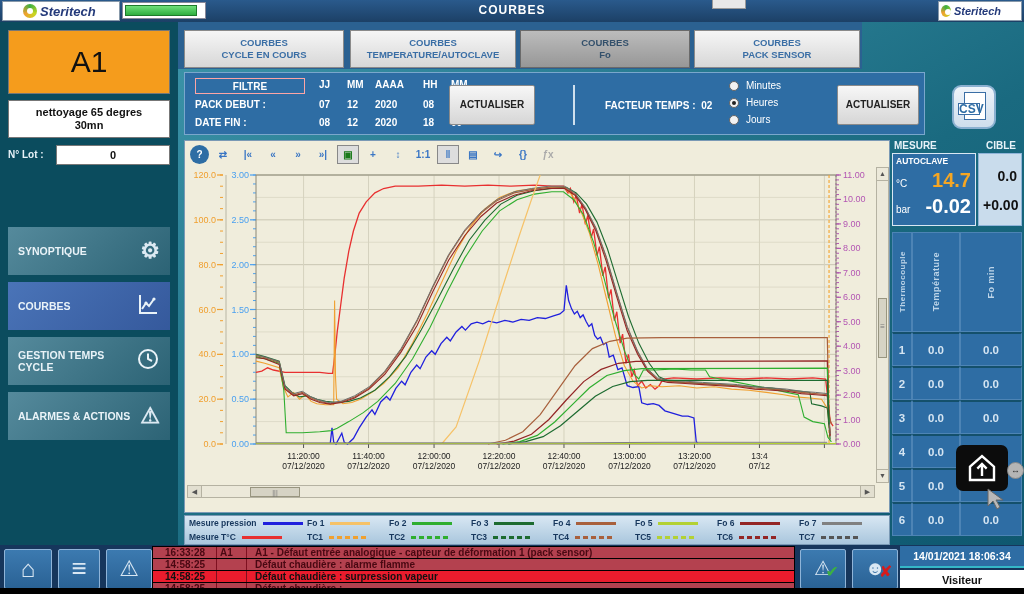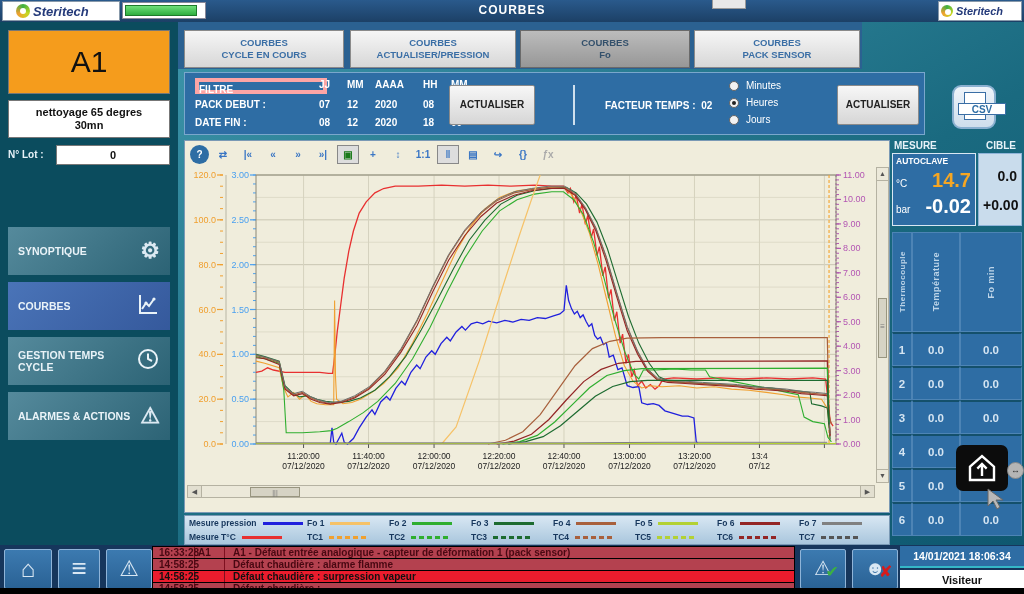--- a/index.html
+++ b/index.html
@@ -5,21 +5,21 @@
   * { margin:0; padding:0; box-sizing:border-box; }
   html,body { width:1024px; height:594px; overflow:hidden;
     font-family:"Liberation Sans", sans-serif; background:#0b4c5e; }
 
   
   .topbar { position:absolute; left:0; top:0; width:1024px; height:22px;
     background:linear-gradient(#2a5a8c,#1c4066); }
   .title { position:absolute; left:0; top:3px; width:1024px; text-align:center;
     color:#fff; font-size:12px; font-weight:bold; letter-spacing:1px; }
   .logobox { position:absolute; top:1px; height:20px; background:#fff;
-    border:1px solid #8899aa; display:flex; align-items:center; padding:0 13px; gap:3px; }
+    border:1px solid #8899aa; display:flex; align-items:center; padding:0 20px; gap:3px; }
   .logoswirl { width:14px; height:14px; border-radius:50%;
     background:conic-gradient(#3cb043,#c8d821,#f0a030,#3cb043); position:relative; }
   .logoswirl::after{ content:""; position:absolute; left:4px; top:4px; width:6px; height:6px;
     border-radius:50%; background:#fff; }
   .logotext { color:#243a7a; font-weight:bold; font-size:13px; font-style:italic; }
   .progress-box { position:absolute; left:122px; top:2px; width:84px; height:17px;
     background:#fff; border:1px solid #889; padding:2px; }
   .progress-fill { width:92%; height:100%; background:linear-gradient(#6fe07a,#2fae3f); border:1px solid #1d7a2a; }
   .mini-popup { position:absolute; left:712px; top:0; width:34px; height:9px;
     background:#e8e8e8; border:1px solid #999; border-top:none; }
@@ -49,37 +49,37 @@
   .tabstrip { position:absolute; left:0; top:0; width:684px; height:47px; background:#2b6191; }
   .tab { position:absolute; top:8px; height:38px; background:linear-gradient(#f6f6f6,#d7d7d7);
     border:1px solid #8a8a8a; display:flex; flex-direction:column; align-items:center;
     justify-content:center; font-size:9.5px; font-weight:bold; color:#3a6ea5;
     line-height:12px; cursor:pointer; text-align:center; }
   .tab.selected { background:linear-gradient(#bcbcbc,#979797); color:#33506b; border-color:#6a6a6a; }
 
   
   .filterbar { position:absolute; left:6px; top:50px; width:741px; height:63px;
     background:#2e6da4; border:1px solid #7aa7cc; color:#fff; font-size:10px; }
-  .filtre-title { position:absolute; left:10px; top:5px; width:132px; height:16px;
-    border:4px solid #fca5a5; font-weight:bold; line-height:15px; }
+  .filtre-title { position:absolute; left:10px; top:5px; width:110px; height:16px;
+    border:1px solid #fca5a5; text-align:center; font-weight:bold; line-height:15px; }
   .fcol { position:absolute; font-weight:bold; }
   .factualiser { position:absolute; width:86px; height:40px; background:linear-gradient(#f7f7f7,#d6d6d6);
     border:1px solid #8a8a8a; border-radius:2px; color:#222; font-weight:bold; font-size:10px;
     text-align:center; line-height:38px; cursor:pointer; }
   .fsep { position:absolute; left:388px; top:12px; width:2px; height:40px; background:#cfe0ee; }
   .radio { position:absolute; left:544px; display:flex; align-items:center; gap:7px; cursor:pointer; }
   .radio .dot { width:10px; height:10px; border-radius:50%; background:#f2f2f2; border:1px solid #666; position:relative; }
   .radio.sel .dot::after { content:""; position:absolute; left:2px; top:2px; width:4px; height:4px;
     border-radius:50%; background:#222; }
   .csv-btn { position:absolute; left:774px; top:63px; width:44px; height:44px; border-radius:9px;
     background:linear-gradient(#eef4fa,#cfdeec); border:2px solid #8ab0d0; cursor:pointer; }
   .csv-page { position:absolute; left:10px; top:5px; width:22px; height:28px; background:#fff;
     border:1px solid #3a6ea5; }
-  .csv-label { position:absolute; left:4px; top:16px; width:48px; height:12px; background:#fff;
-    border:1px solid #3a6ea5; color:#2e6da4; font-size:10px; font-weight:bold; text-align:center; line-height:11px; }
+  .csv-label { position:absolute; left:4px; top:16px; width:22px; height:12px; background:#fff;
+    border:1px solid #3a6ea5; color:#2e6da4; font-size:12px; font-weight:bold; text-align:center; line-height:11px; }
 
   
   .chart-panel { position:absolute; left:6px; top:118px; width:706px; height:373px;
     background:#f0eddc; border:1px solid #7a99b5; }
   .ctoolbar { position:absolute; left:2px; top:2px; height:22px; display:flex; gap:3px;
     align-items:center; padding-left:3px; }
   .tbi { width:22px; height:19px; text-align:center; font-size:10px; font-weight:bold;
     color:#3a76c4; line-height:18px; cursor:pointer; border:1px solid transparent; }
   .tbi.selected { border:1px solid #888; background:#ddd; }
   .tbi.disabled { color:#aaa; }
@@ -145,21 +145,21 @@
   
   .bottombar { position:absolute; left:0; top:545px; width:1024px; height:49px; background:#16365c; }
   .blackstrip { position:absolute; left:0; bottom:0; width:1024px; height:6px; background:#000; }
   .bbtn { position:absolute; top:4px; height:40px; background:linear-gradient(#3c7ab0,#2a6295);
     border:1px solid #8fb4d8; border-radius:2px; color:#d9e7f3; text-align:center; cursor:pointer; }
   .alarm-list { position:absolute; left:152px; top:1px; width:643px; height:46px; overflow:hidden;
     border:1px solid #000; background:#7e2430; }
   .alarm-row { display:flex; height:12px; background:#b4414f; border-bottom:1px solid #000;
     color:#490812; font-size:10px; font-weight:bold; line-height:11px; cursor:pointer; }
   .alarm-row.bright { background:#ea1c2d; color:#111; }
-  .al-time { width:42px; padding-left:6px; flex:none; border-right:1px solid #7e1020; }
+  .al-time { width:64px; padding-left:12px; flex:none; border-right:1px solid #7e1020; }
   .al-tag { width:30px; padding-left:3px; flex:none; border-right:1px solid #7e1020; }
   .al-msg { padding-left:8px; white-space:nowrap; overflow:hidden; }
   .dtbox { position:absolute; left:900px; top:1px; width:124px; height:22px; background:#2e6da4;
     border-bottom:2px solid #35b8c8; color:#fff; font-size:10.5px; font-weight:bold;
     text-align:center; line-height:20px; }
   .userbox { position:absolute; left:900px; top:25px; width:124px; height:21px; background:#fff;
     color:#111; font-size:11px; font-weight:bold; text-align:center; line-height:20px; }
   .ol-icon { position:relative; display:inline-block; }
   .ol-sub { position:absolute; right:-7px; bottom:-4px; font-size:16px; }
 </style>
@@ -220,21 +220,21 @@
 
 <div class="main">
   <div class="tabstrip"></div>
   <div id="tabs-holder">
       <div class="tab" style="left: 6px; width: 160px;">
         <div>COURBES</div>
         <div>CYCLE EN COURS</div>
       </div>
       <div class="tab" style="left: 172px; width: 166px;">
         <div>COURBES</div>
-        <div>ACTUALISER/PRESSION</div>
+        <div>TEMPERATURE/AUTOCLAVE</div>
       </div>
       <div class="tab selected" style="left: 342px; width: 170px;">
         <div>COURBES</div>
         <div>Fo</div>
       </div>
       <div class="tab" style="left: 516px; width: 166px;">
         <div>COURBES</div>
         <div>PACK SENSOR</div>
       </div>
     </div>

